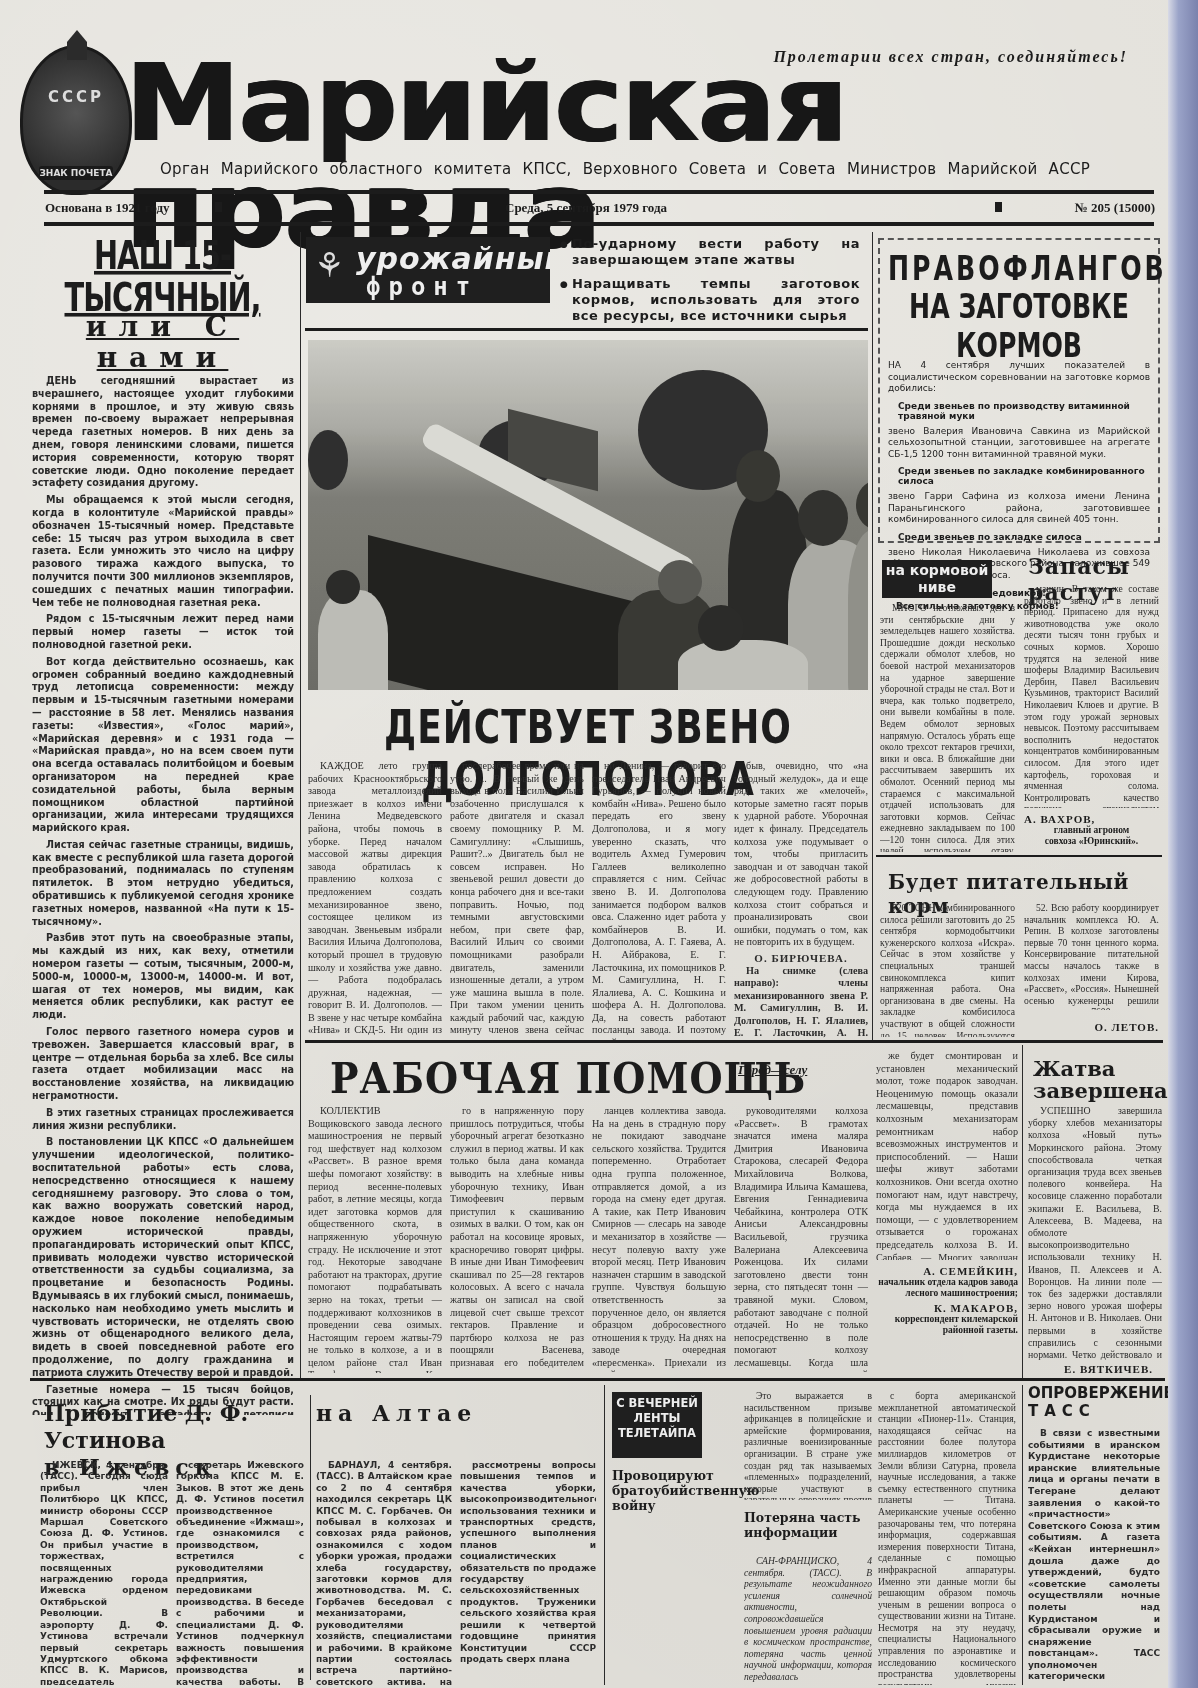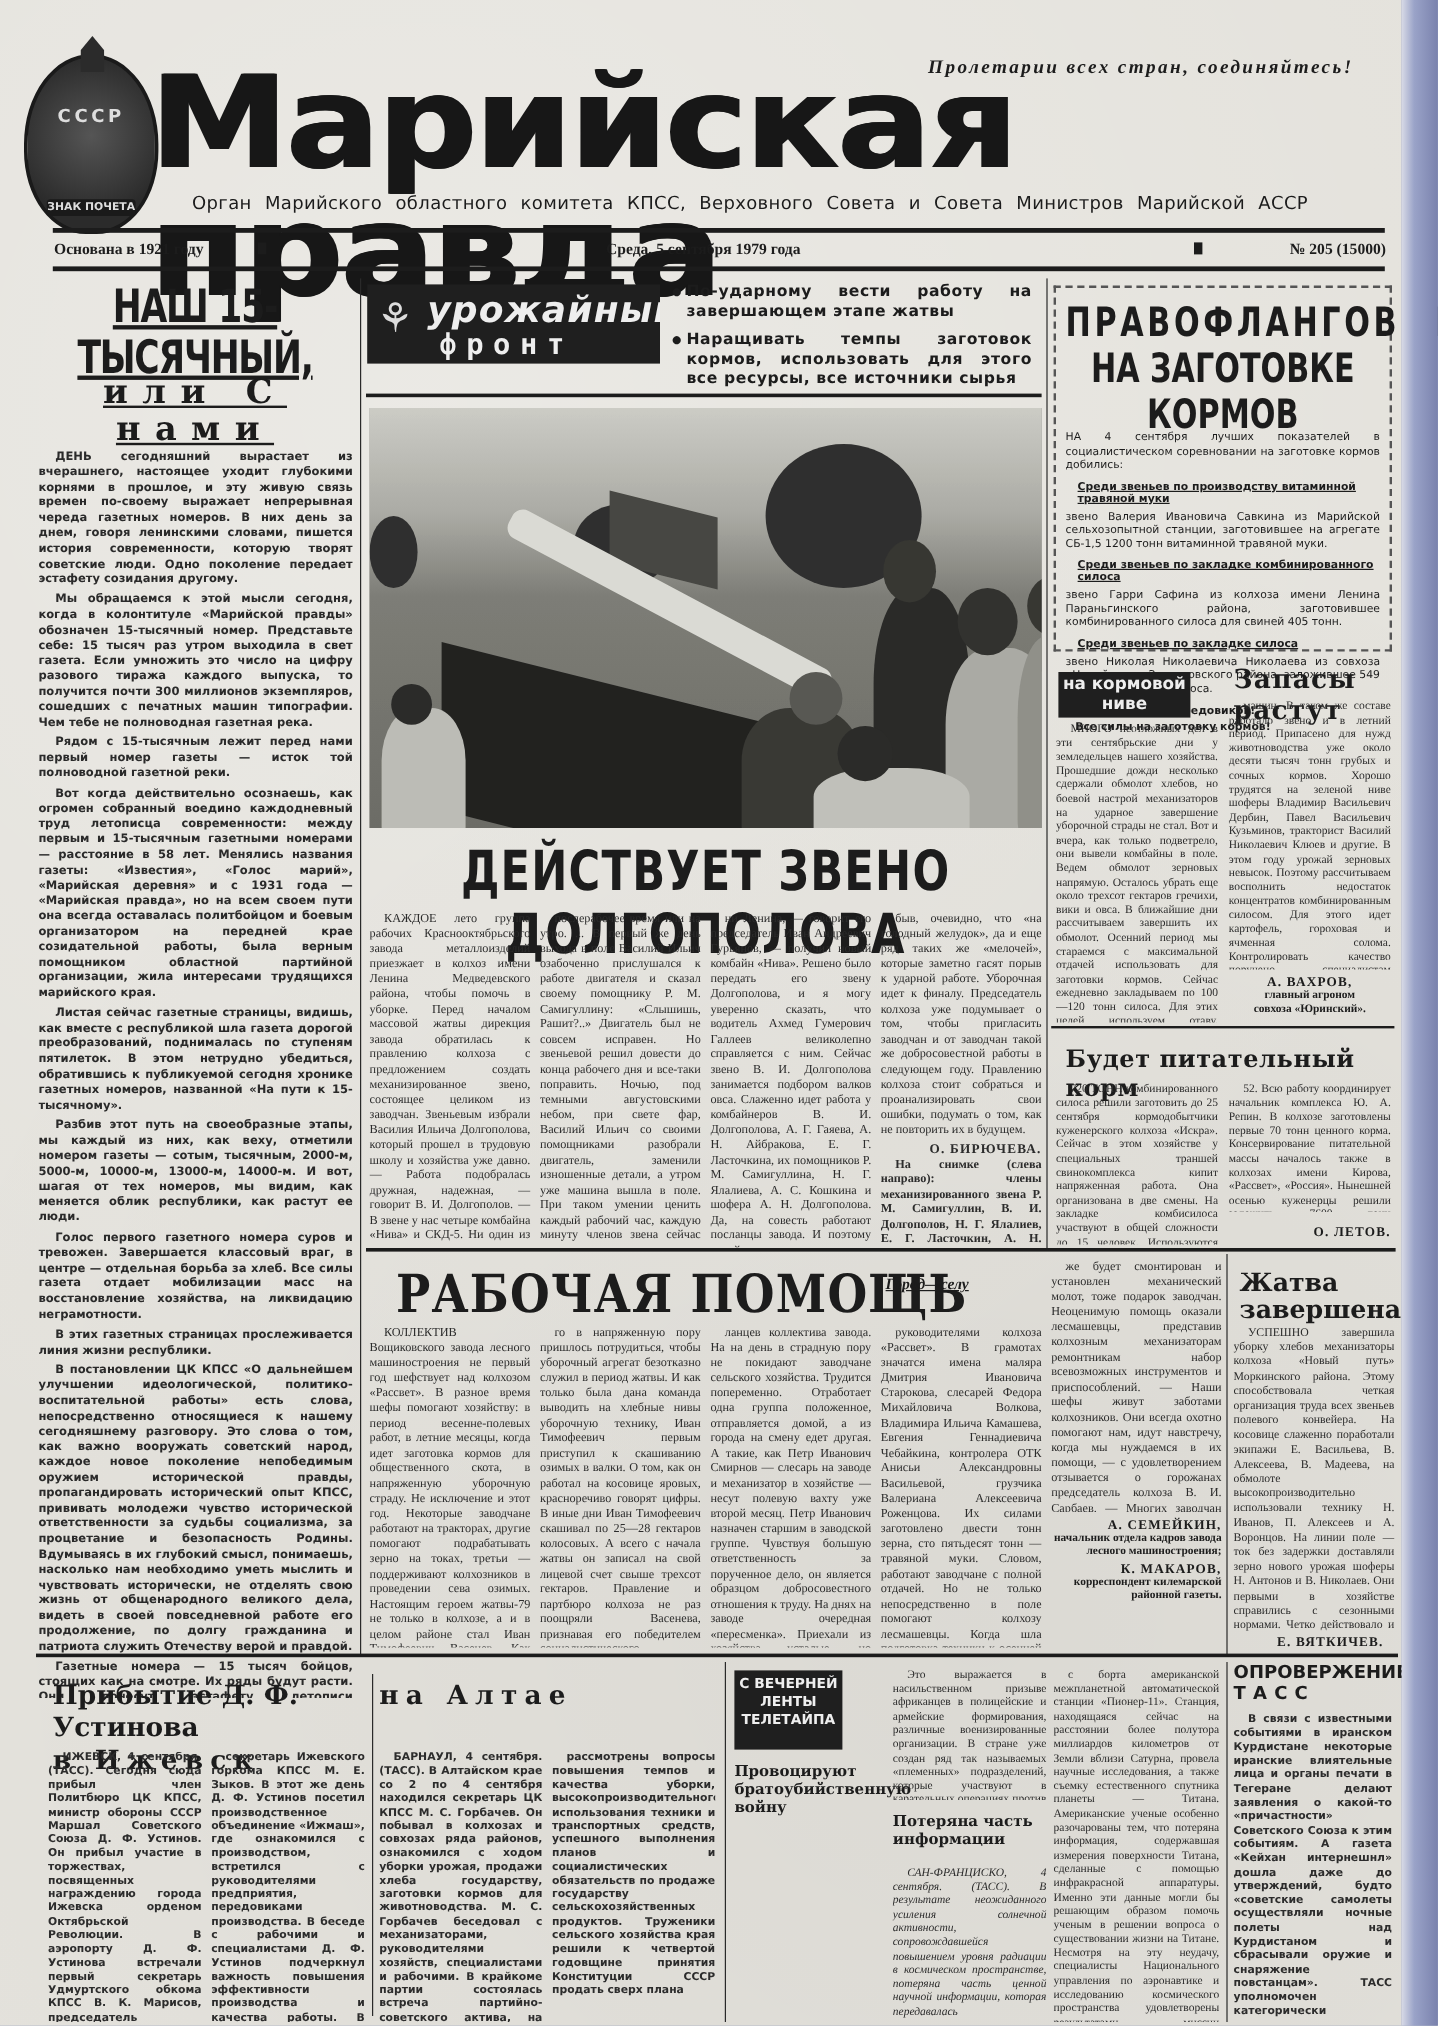--- a/index.html
+++ b/index.html
@@ -87,21 +87,21 @@
   .cols p { text-indent: 12px; }
   .sig { text-align: right; font-weight: bold; font-size: 11px; margin-top: 3px; letter-spacing: 1px; }
   .sig-sub { text-align: right; font-size: 9.5px; font-weight: bold; line-height: 11px; }
   .caption { font-weight: bold; }
 
   
   .box-flank { left: 878px; top: 238px; width: 282px; height: 305px; border: 2px dashed #555; padding: 10px 8px; }
   .box-flank .h { text-align: center; font: bold 28px "DejaVu Sans Condensed", "DejaVu Sans", sans-serif; line-height: 32px; letter-spacing: 3px; transform: scaleY(1.2); transform-origin: top; margin-bottom: 14px; }
   .box-flank .h .s { letter-spacing: 0; }
   .box-flank .t { font: 9px "DejaVu Sans", sans-serif; line-height: 11.5px; margin-bottom: 6px; text-align: justify; }
-  .box-flank .u { font: bold 9px "DejaVu Sans", sans-serif; text-decoration: underline; margin-bottom: 5px; padding-left: 10px; }
+  .box-flank .u { font: bold 9px "DejaVu Sans", sans-serif; margin-bottom: 5px; padding-left: 10px; }
   .box-flank .c { font: bold 9px "DejaVu Sans", sans-serif; padding-left: 8px; line-height: 13px; }
 
   .rub-niva { left: 882px; top: 560px; width: 110px; height: 38px; background: #1f1f1f; color: #eee; text-align: center; font: 900 14px "DejaVu Sans", sans-serif; line-height: 17px; padding-top: 2px; }
   .hl-zapasy { left: 1028px; top: 553px; font: bold 22px "DejaVu Serif", serif; letter-spacing: 1px; }
   .hl-korm { left: 888px; top: 870px; font: bold 20px "DejaVu Serif", serif; letter-spacing: 0.5px; }
 
   .hl-rabochaya { left: 330px; top: 1052px; font: bold 38px "DejaVu Serif", serif; letter-spacing: 1px; transform: scaleY(1.15); transform-origin: top; }
   .rub-gorod { left: 738px; top: 1062px; font: italic bold 13px "Liberation Serif", serif; text-decoration: underline; }
   .hl-zhatva { left: 1033px; top: 1058px; font: bold 21px "DejaVu Serif", serif; line-height: 22px; }
 
@@ -200,21 +200,21 @@
       <p>КАЖДОЕ лето группа рабочих Красноoктябрьского завода металлоизделий приезжает в колхоз имени Ленина Медведевского района, чтобы помочь в уборке. Перед началом массовой жатвы дирекция завода обратилась к правлению колхоза с предложением создать механизированное звено, состоящее целиком из заводчан. Звеньевым избрали Василия Ильича Долгополова, который прошел в трудовую школу и хозяйства уже давно. — Работа подобралась дружная, надежная, — говорит В. И. Долгополов. — В звене у нас четыре комбайна «Нива» и СКД-5. Ни один из них не простаивал из-за поломок более часа, потому что каждый ребят отлично знает машину. Мелкие неисправности стараемся устранить сразу, а крупный ремонт оставляем на</p>
     </div>
   <div class="abs cols" style="left:450px; top:760px; width:134px; height:280px;">
       <p>послерабочее время или на утро. ... В первый же день выхода в поле Василий Ильич озабоченно прислушался к работе двигателя и сказал своему помощнику Р. М. Самигуллину: «Слышишь, Рашит?..» Двигатель был не совсем исправен. Но звеньевой решил довести до конца рабочего дня и все-таки поправить. Ночью, под темными августовскими небом, при свете фар, Василий Ильич со своими помощниками разобрали двигатель, заменили изношенные детали, а утром уже машина вышла в поле. При таком умении ценить каждый рабочий час, каждую минуту членов звена сейчас намолочено с начала жатвы 1200 тонн зерна. Личный рекорд принадлежит А. Г. Гаяеву — 376 тонн. — Нынче ваш колхоз име-</p>
     </div>
   <div class="abs cols" style="left:592px; top:760px; width:134px; height:280px;">
       <p>ни Ленина, — говорит его председатель Иван Андреевич Гурьянов, — получил новый комбайн «Нива». Решено было передать его звену Долгополова, и я могу уверенно сказать, что водитель Ахмед Гумерович Галлеев великолепно справляется с ним. Сейчас звено В. И. Долгополова занимается подбором валков овса. Слаженно идет работа у комбайнеров В. И. Долгополова, А. Г. Гаяева, А. Н. Айбракова, Е. Г. Ласточкина, их помощников Р. М. Самигуллина, Н. Г. Ялалиева, А. С. Кошкина и шофера А. Н. Долгополова. Да, на совесть работают посланцы завода. И поэтому вдвойне досадно, что руководство колхоза имени Ленина почему-то мало внимания обращает, скажем, на бытовые условия комбайнеров: спать в вагончиках стало холодно — осень на дворе. Несколько дней кормили обедами без хлеба, за-</p>
     </div>
   <div class="abs cols" style="left:734px; top:760px; width:134px; height:280px;">
     <p>быв, очевидно, что «на голодный желудок», да и еще ряд таких же «мелочей», которые заметно гасят порыв к ударной работе. Уборочная идет к финалу. Председатель колхоза уже подумывает о том, чтобы пригласить заводчан и от заводчан такой же добросовестной работы в следующем году. Правлению колхоза стоит собраться и проанализировать свои ошибки, подумать о том, как не повторить их в будущем.</p>
-    <div class="sig" style="text-align:right">О. БИРЮЧЕВА.</div>
+    <div class="sig" style="text-align:center">О. БИРЮЧЕВА.</div>
     <p class="caption">На снимке (слева направо): члены механизированного звена Р. М. Самигуллин, В. И. Долгополов, Н. Г. Ялалиев, Е. Г. Ласточкин, А. Н. Айбраков и А. С. Кошкин.</p>
 
   </div>
 
   <div class="abs box-flank">
     <div class="h">
       <div>ПРАВОФЛАНГОВЫЕ</div>
       <div class="s">НА ЗАГОТОВКЕ КОРМОВ</div>
     </div>
     <div class="t">НА 4 сентября лучших показателей в социалистическом соревновании на заготовке кормов добились:</div>
@@ -233,21 +233,21 @@
     <div>ниве</div>
   </div>
   <div class="abs hl-zapasy">Запасы растут</div>
   <div class="abs cols" style="left:880px; top:602px; width:135px; height:250px; font-size:9.6px; line-height:11.6px;">
       <p>МНОГО неотложных дел в эти сентябрьские дни у земледельцев нашего хозяйства. Прошедшие дожди несколько сдержали обмолот хлебов, но боевой настрой механизаторов на ударное завершение уборочной страды не стал. Вот и вчера, как только подветрело, они вывели комбайны в поле. Ведем обмолот зерновых напрямую. Осталось убрать еще около трехсот гектаров гречихи, вики и овса. В ближайшие дни рассчитываем завершить их обмолот. Осенний период мы стараемся с максимальной отдачей использовать для заготовки кормов. Сейчас ежедневно закладываем по 100—120 тонн силоса. Для этих целей используем отаву, подсолнечник, картофельную ботву. Занимается закладкой звено Никандра Николаевича Токарева. В его распоряжении две косилки КУФ-1,8, комбайн Е-280, 7—8 авто-</p>
     </div>
   <div class="abs cols" style="left:1024px; top:583px; width:135px; height:225px; font-size:9.6px; line-height:11.6px;">
       <p>машин. В таком же составе работало звено и в летний период. Припасено для нужд животноводства уже около десяти тысяч тонн грубых и сочных кормов. Хорошо трудятся на зеленой ниве шоферы Владимир Васильевич Дербин, Павел Васильевич Кузьминов, тракторист Василий Николаевич Клюев и другие. В этом году урожай зерновых невысок. Поэтому рассчитываем восполнить недостаток концентратов комбинированным силосом. Для этого идет картофель, гороховая и ячменная солома. Контролировать качество поручено специалистам зоотехнической службы. Зимние запасы за счет комбисилоса пополним на три тысячи тонн.</p>
     </div>
   <div class="abs" style="left:1024px; top:810px; width:135px; text-align:center;">
-    <div class="sig" style="text-align:center">А. ВАХРОВ,</div>
+    <div class="sig" style="text-align:left">А. ВАХРОВ,</div>
     <div class="sig-sub" style="text-align:center">главный агроном</div>
     <div class="sig-sub" style="text-align:center">совхоза «Юринский».</div>
   </div>
 
   <div class="abs hl-korm">Будет питательный корм</div>
   <div class="abs cols" style="left:880px; top:902px; width:135px; height:135px; font-size:9.6px; line-height:11.6px;">
       <p>720 ТОНН комбинированного силоса решили заготовить до 25 сентября кормодобытчики куженерского колхоза «Искра». Сейчас в этом хозяйстве у специальных траншей свинокомплекса кипит напряженная работа. Она организована в две смены. На закладке комбисилоса участвуют в общей сложности до 15 человек. Используются два зарядных чана, трактор-класса, трактор МТЗ-</p>
     </div>
   <div class="abs cols" style="left:1024px; top:902px; width:135px; height:108px; font-size:9.6px; line-height:11.6px;">
       <p>52. Всю работу координирует начальник комплекса Ю. А. Репин. В колхозе заготовлены первые 70 тонн ценного корма. Консервирование питательной массы началось также в колхозах имени Кирова, «Рассвет», «Россия». Нынешней осенью куженерцы решили заложить 7600 тонн комбинированного силоса.</p>

